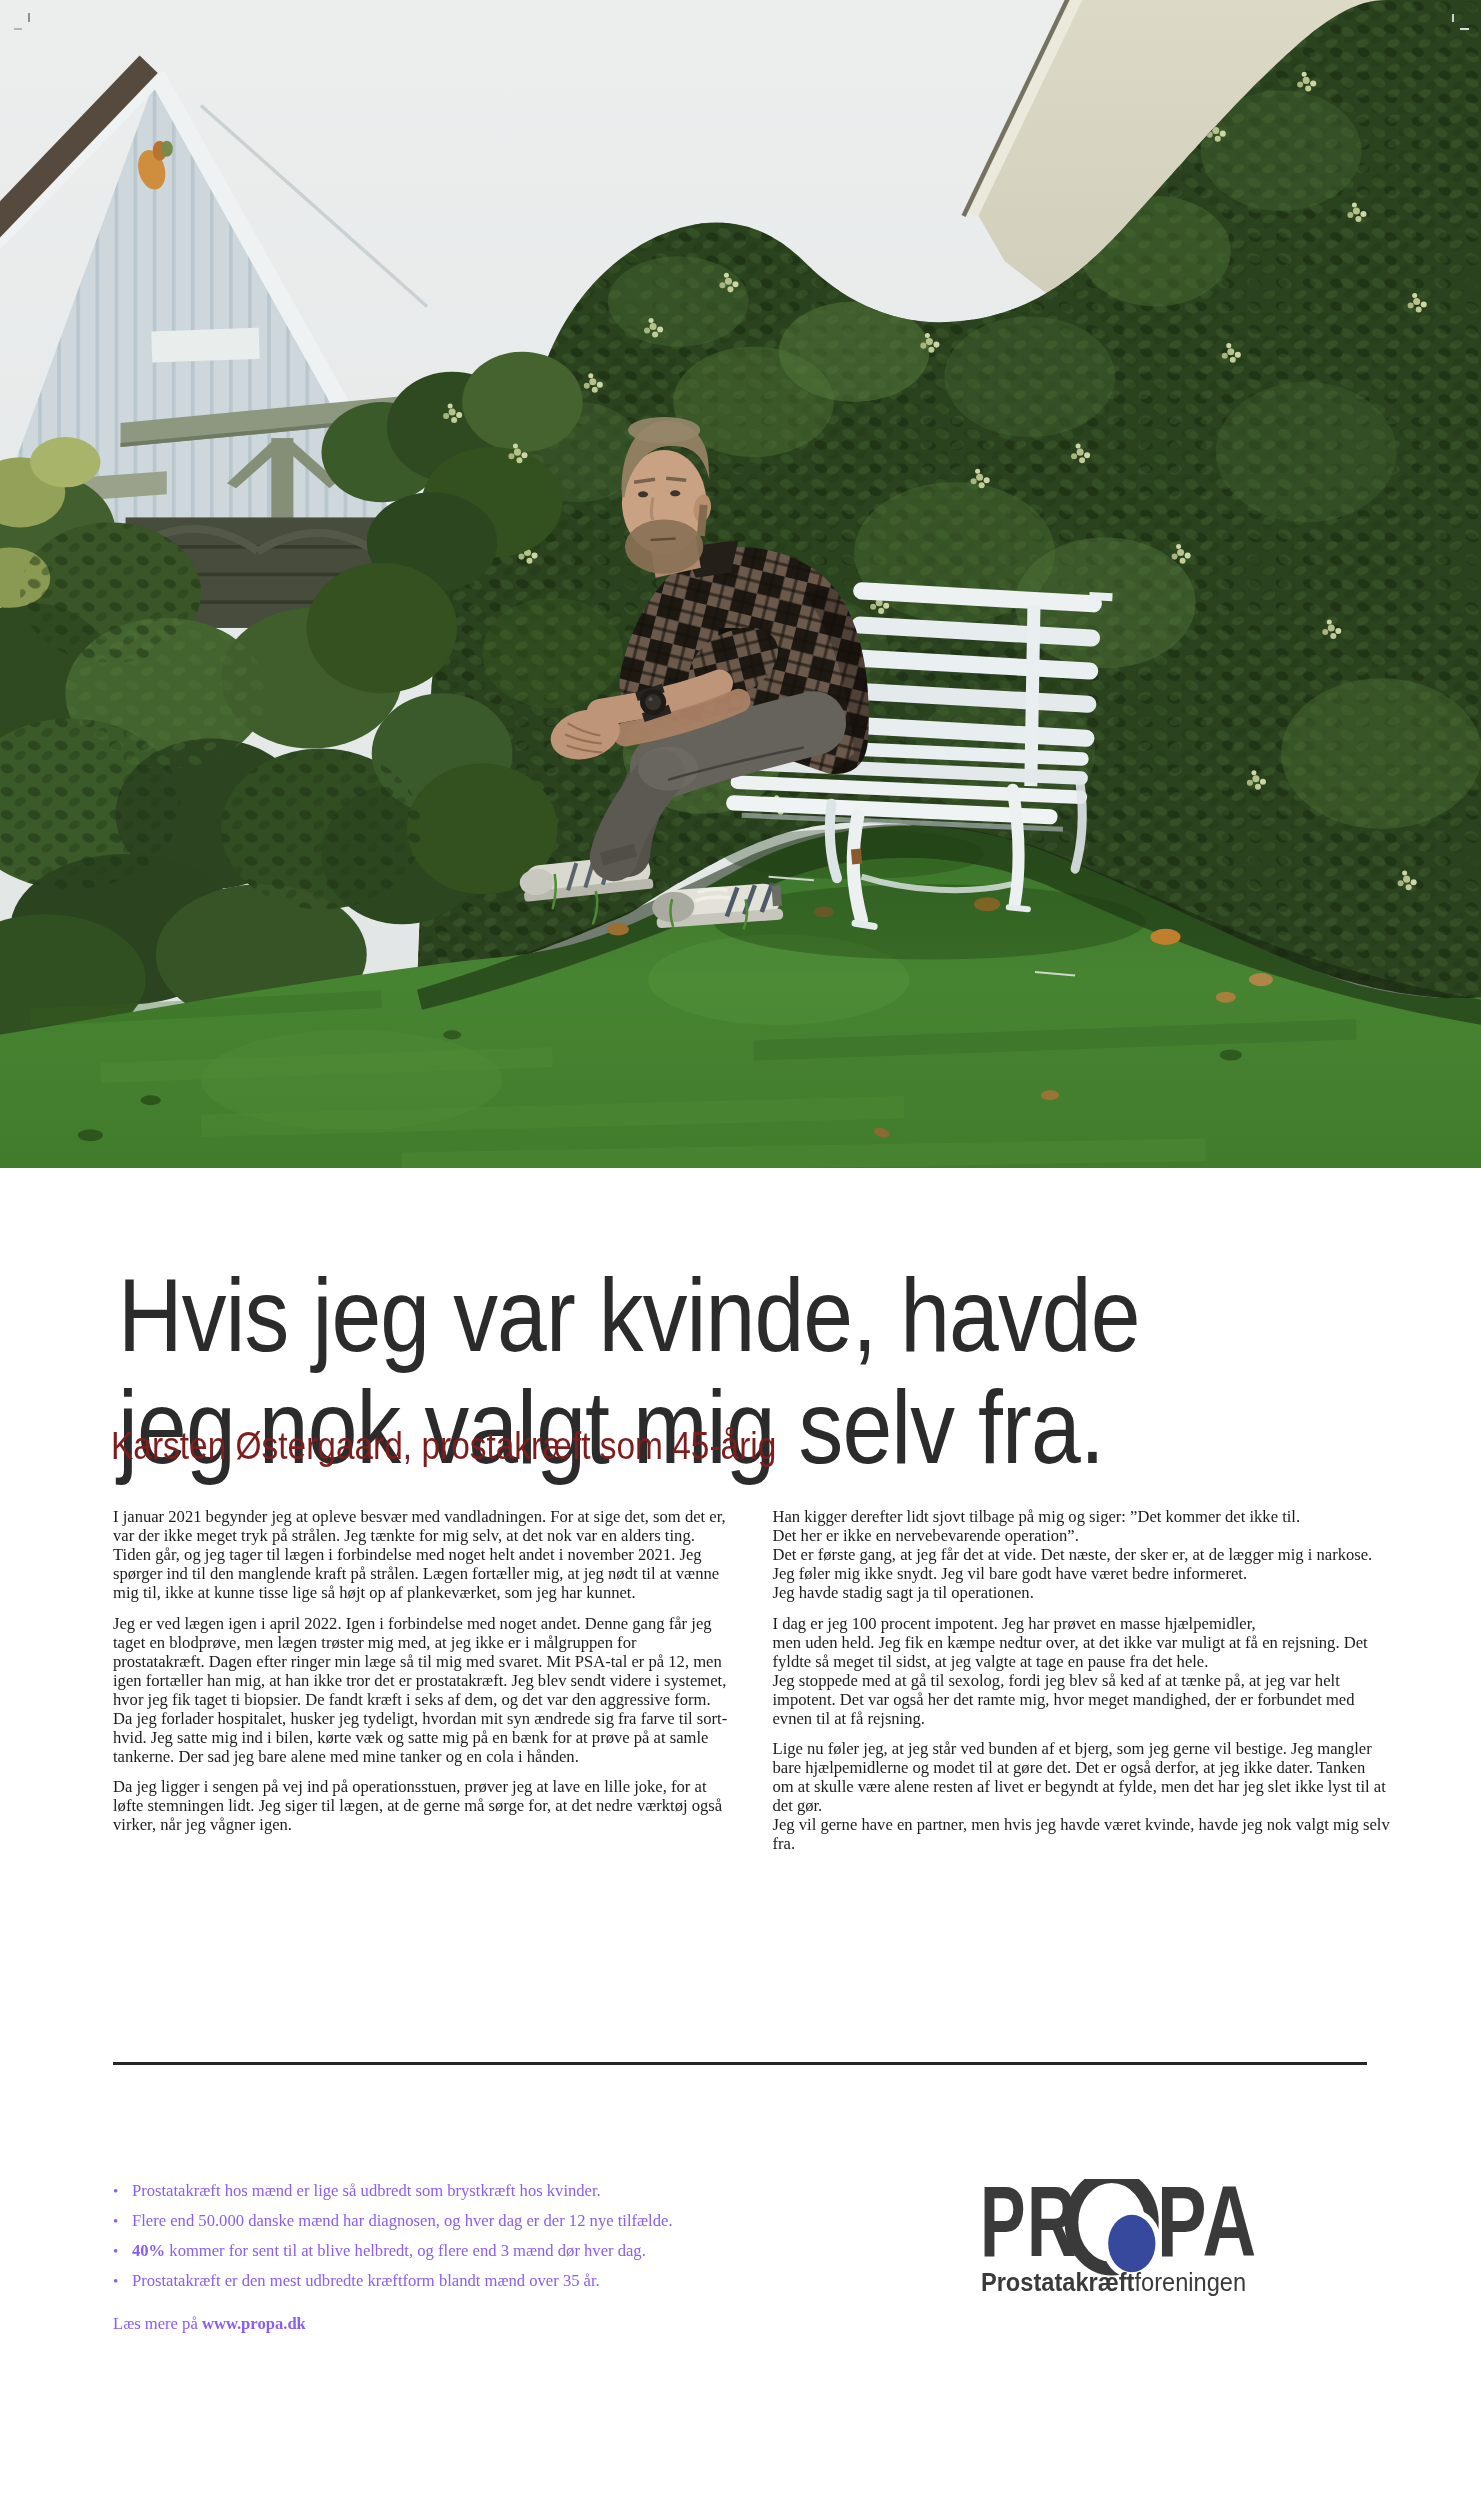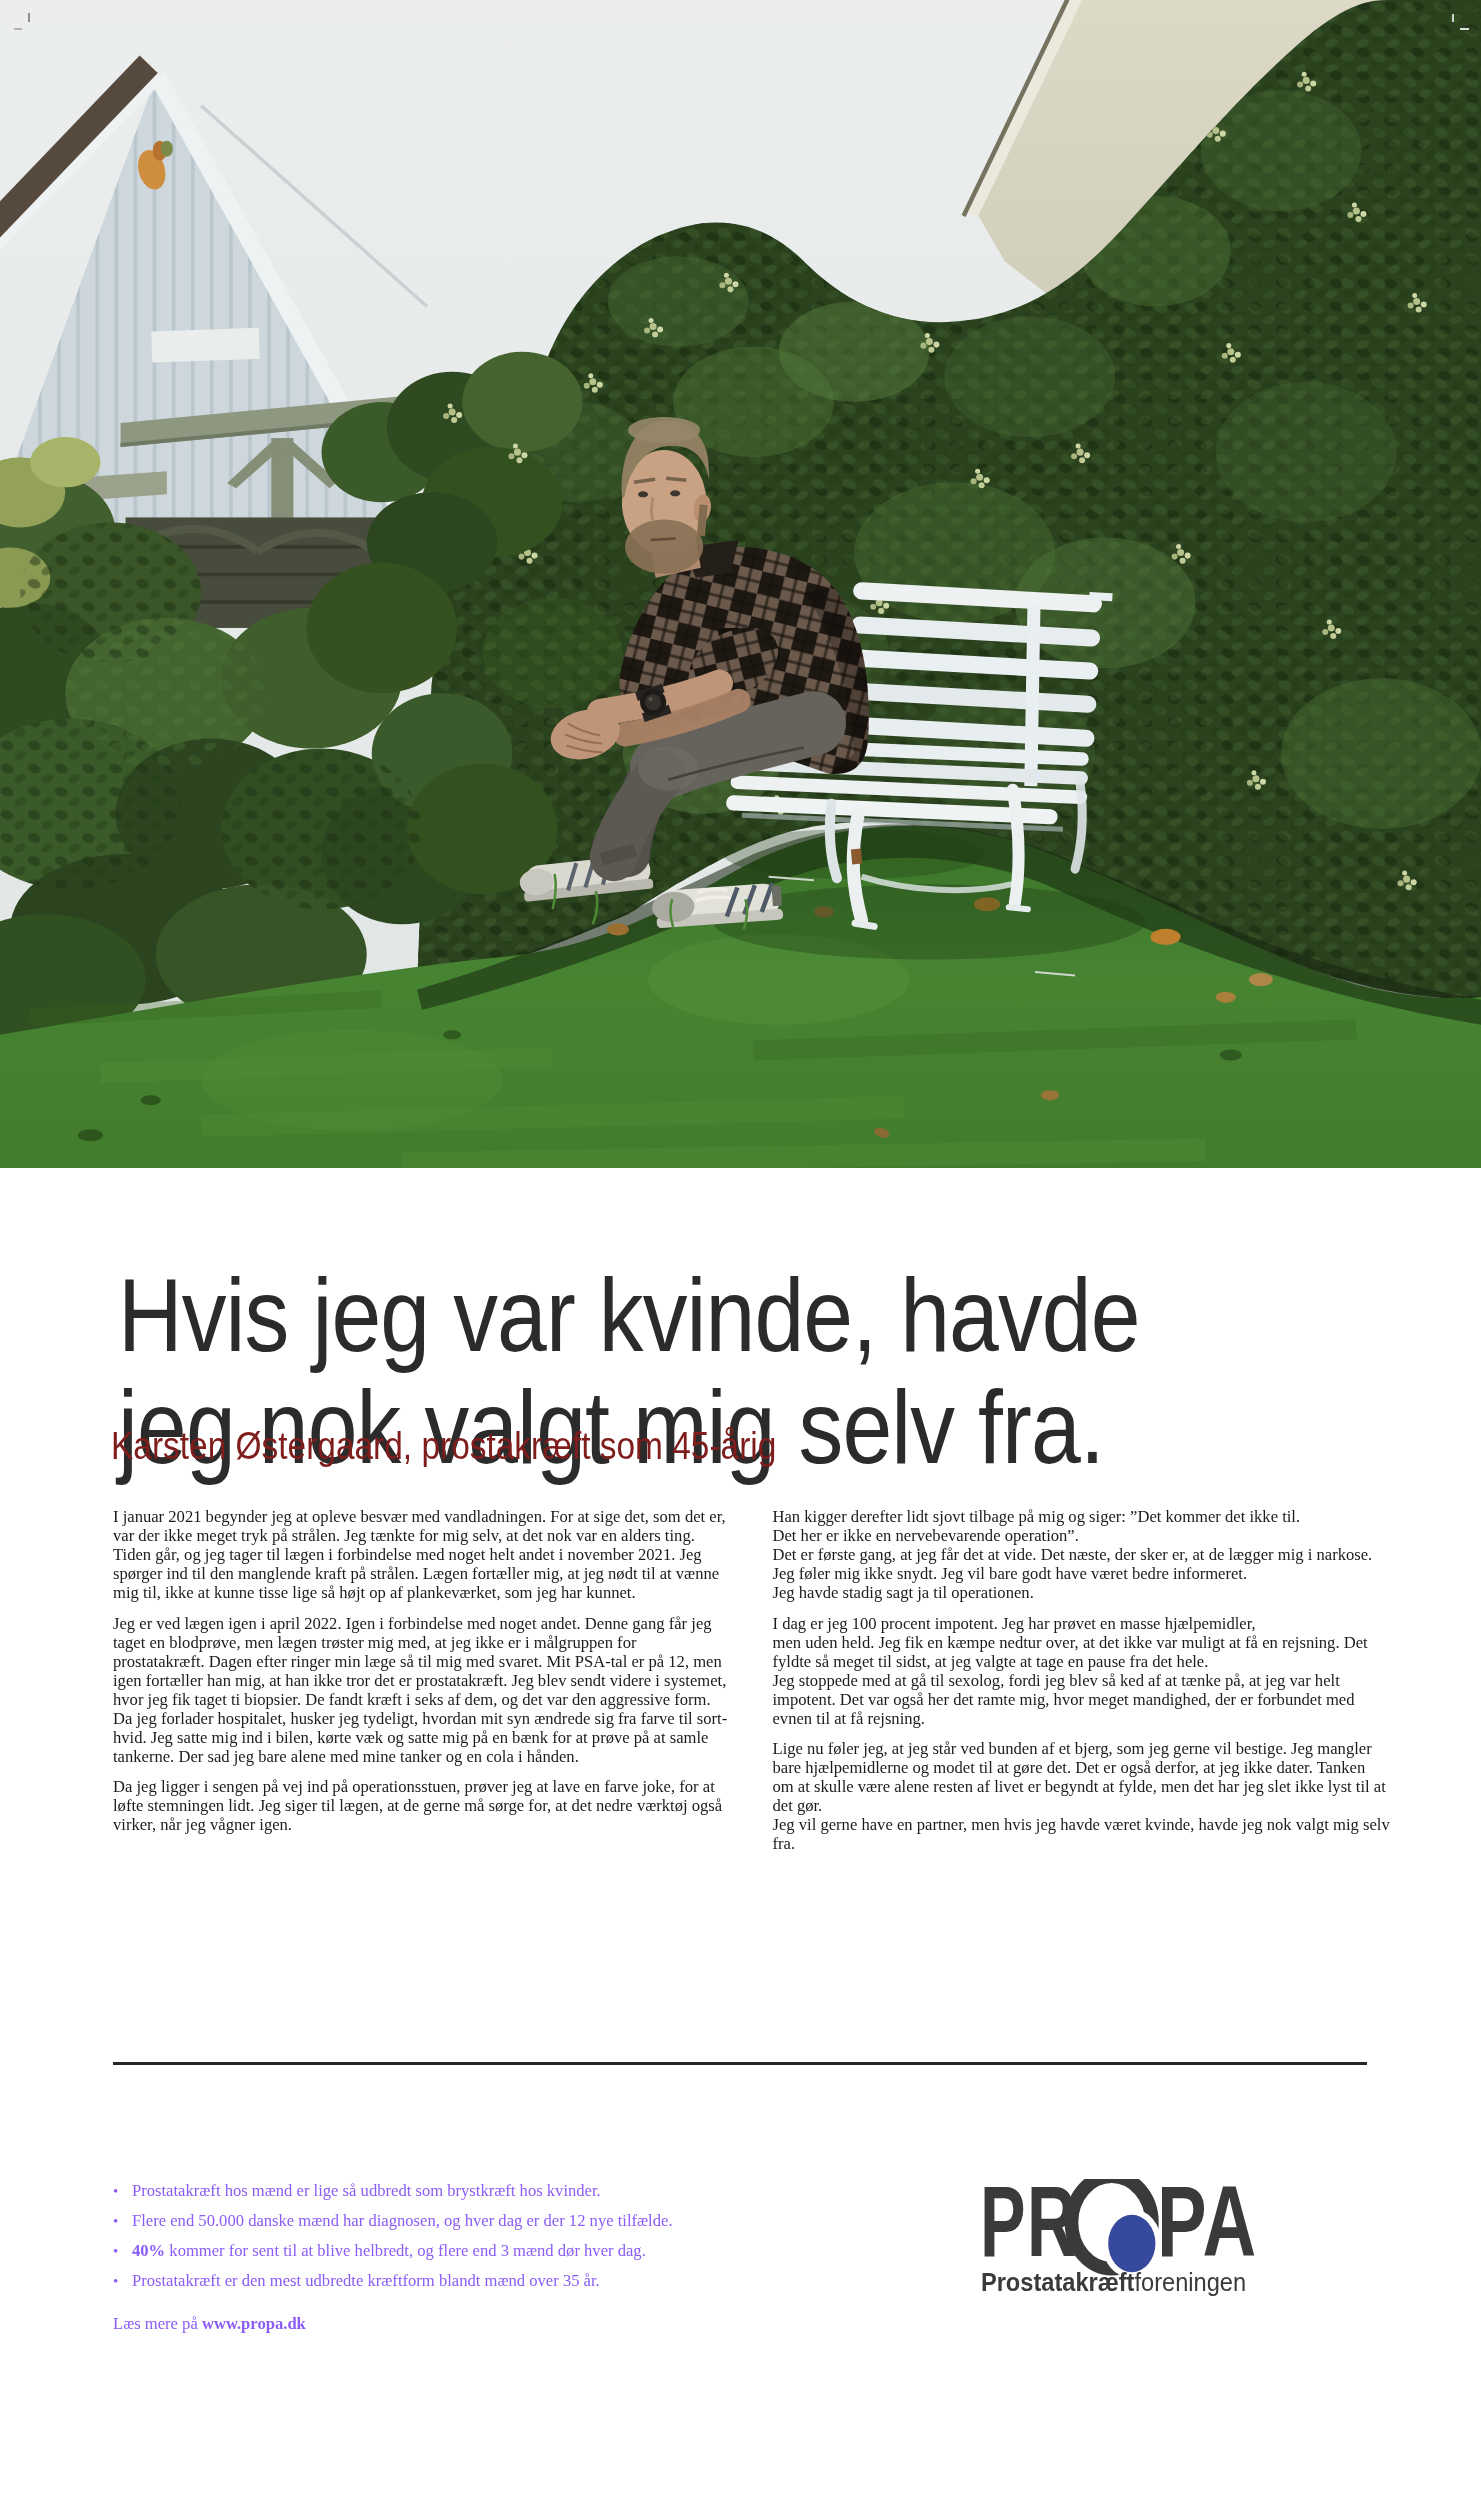--- a/index.html
+++ b/index.html
@@ -346,21 +346,21 @@
   <h1 class="headline">
     <span class="hl-line">Hvis jeg var kvinde, havde</span>
     <span class="hl-line">jeg nok valgt mig selv fra.</span>
   </h1>
   <p class="byline"><span>Karsten Østergaard, prostakræft som 45-årig</span></p>
 
   <div class="columns">
     <div class="col">
       <p>I januar 2021 begynder jeg at opleve besvær med vandladningen. For at sige det, som det er, var der ikke meget tryk på strålen. Jeg tænkte for mig selv, at det nok var en alders ting. Tiden går, og jeg tager til lægen i forbindelse med noget helt andet i november 2021. Jeg spørger ind til den manglende kraft på strålen. Lægen fortæller mig, at jeg nødt til at vænne mig til, ikke at kunne tisse lige så højt op af plankeværket, som jeg har kunnet.</p>
       <p>Jeg er ved lægen igen i april 2022. Igen i forbindelse med noget andet. Denne gang får jeg taget en blodprøve, men lægen trøster mig med, at jeg ikke er i målgruppen for prostatakræft. Dagen efter ringer min læge så til mig med svaret. Mit PSA-tal er på 12, men igen fortæller han mig, at han ikke tror det er prostatakræft. Jeg blev sendt videre i systemet, hvor jeg fik taget ti biopsier. De fandt kræft i seks af dem, og det var den aggressive form. Da jeg forlader hospitalet, husker jeg tydeligt, hvordan mit syn ændrede sig fra farve til sort-hvid. Jeg satte mig ind i bilen, kørte væk og satte mig på en bænk for at prøve på at samle tankerne. Der sad jeg bare alene med mine tanker og en cola i hånden.</p>
-      <p>Da jeg ligger i sengen på vej ind på operationsstuen, prøver jeg at lave en farve joke, for at løfte stemningen lidt. Jeg siger til lægen, at de gerne må sørge for, at det nedre værktøj også virker, når jeg vågner igen.</p>
+      <p>Da jeg ligger i sengen på vej ind på operationsstuen, prøver jeg at lave en lille joke, for at løfte stemningen lidt. Jeg siger til lægen, at de gerne må sørge for, at det nedre værktøj også virker, når jeg vågner igen.</p>
     </div>
     <div class="col">
       <p>Han kigger derefter lidt sjovt tilbage på mig og siger: ”Det kommer det ikke til.
 Det her er ikke en nervebevarende operation”.
 Det er første gang, at jeg får det at vide. Det næste, der sker er, at de lægger mig i narkose. Jeg føler mig ikke snydt. Jeg vil bare godt have været bedre informeret.
 Jeg havde stadig sagt ja til operationen.</p>
       <p>I dag er jeg 100 procent impotent. Jeg har prøvet en masse hjælpemidler,
 men uden held. Jeg fik en kæmpe nedtur over, at det ikke var muligt at få en rejsning. Det fyldte så meget til sidst, at jeg valgte at tage en pause fra det hele.
 Jeg stoppede med at gå til sexolog, fordi jeg blev så ked af at tænke på, at jeg var helt impotent. Det var også her det ramte mig, hvor meget mandighed, der er forbundet med evnen til at få rejsning.</p>
       <p>Lige nu føler jeg, at jeg står ved bunden af et bjerg, som jeg gerne vil bestige. Jeg mangler bare hjælpemidlerne og modet til at gøre det. Det er også derfor, at jeg ikke dater. Tanken om at skulle være alene resten af livet er begyndt at fylde, men det har jeg slet ikke lyst til at det gør.

